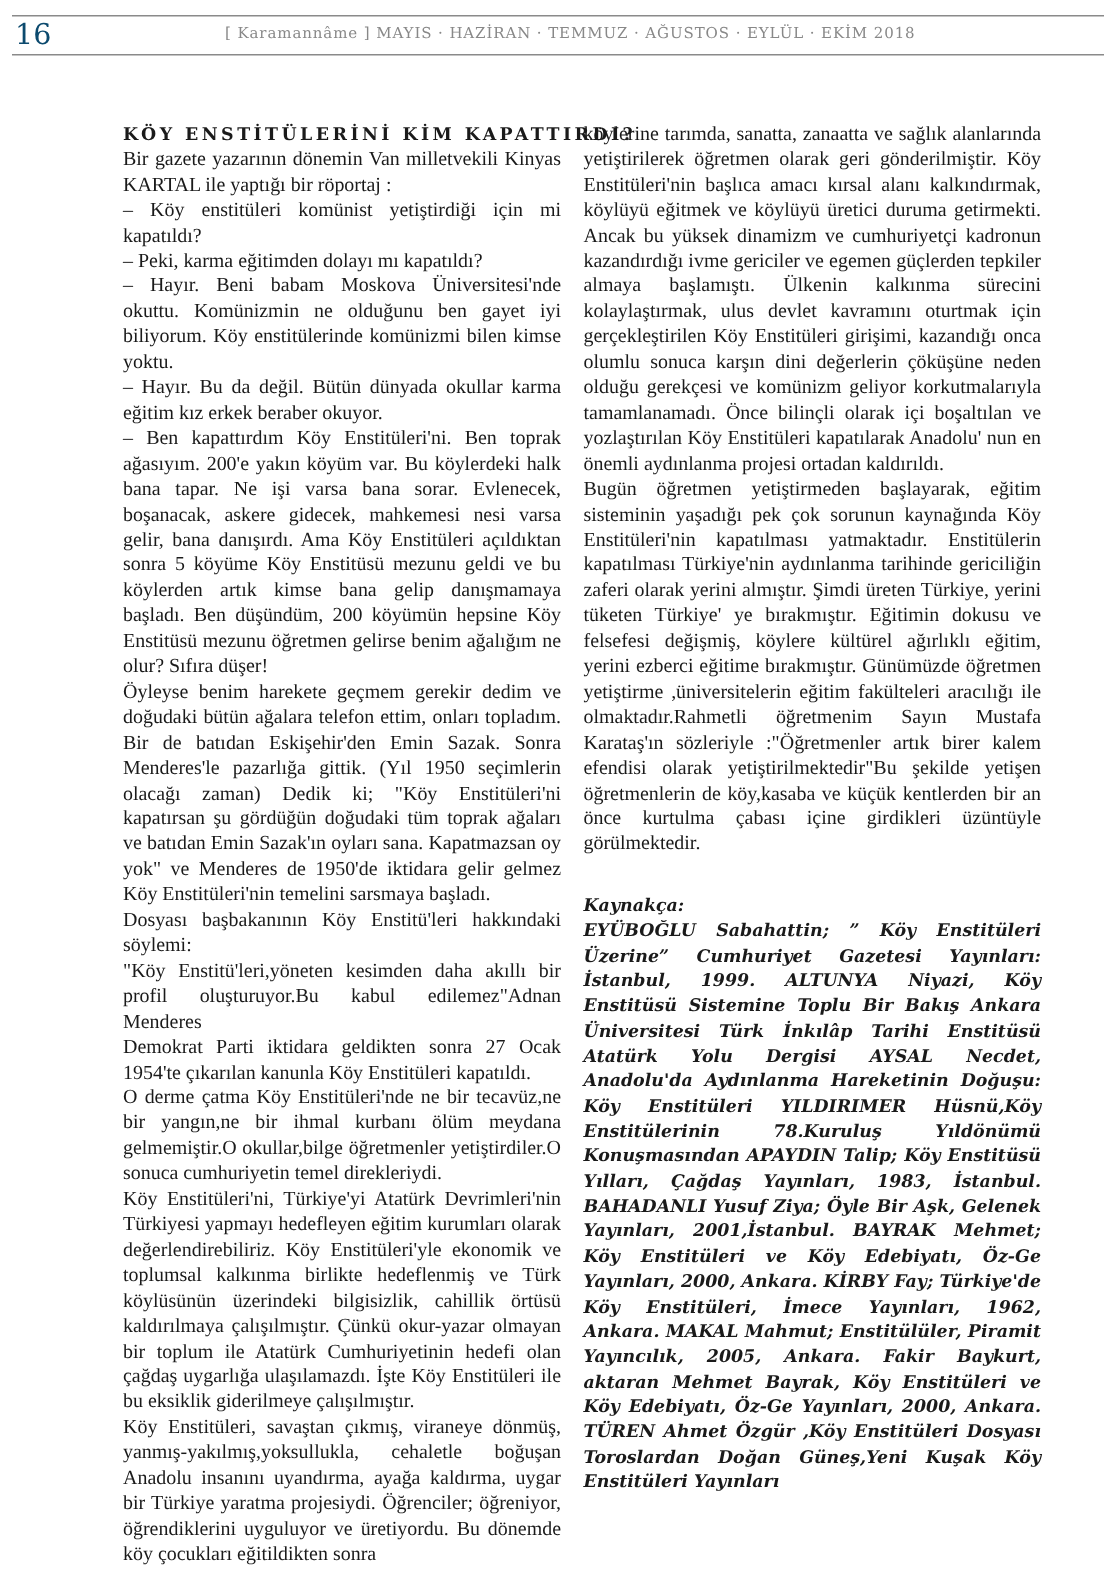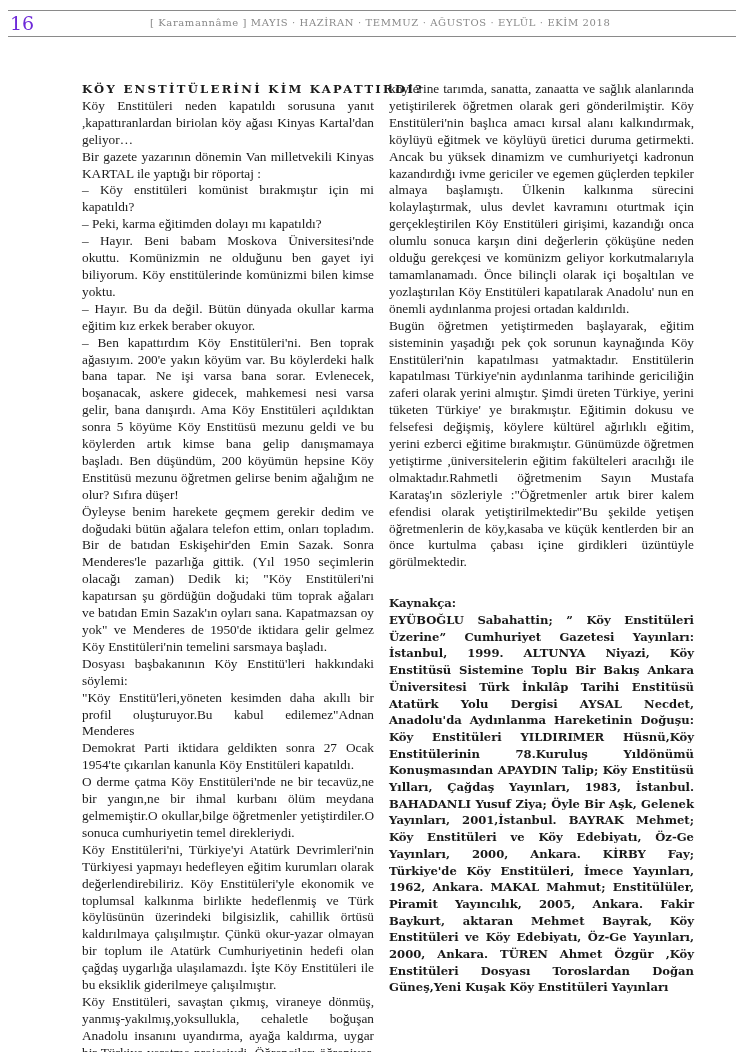--- a/index.html
+++ b/index.html
@@ -1,42 +1,41 @@
 <!DOCTYPE html>
 <html><head>
 <meta charset="utf-8">
 <style>
   html, body { margin:0; padding:0; background:#ffffff; }
   body { width:744px; height:1052px; position:relative; overflow:hidden; color:#1a1a1a; }
   .rule { position:absolute; left:8px; right:8px; height:0; border-top:1.5px solid #8a8a8a; }
   .rule.top { top:10px; }
   .rule.bottom { top:36px; }
-  .page-num { position:absolute; left:10px; top:12px; font-family:"DejaVu Serif", serif; font-size:19px; color:#6d28d9; }
+  .page-num { position:absolute; left:10px; top:12px; font-family:"DejaVu Serif", serif; font-size:19px; color:#0c4a6e; }
   .running-head { position:absolute; left:150px; top:17px; font-family:"DejaVu Serif", serif; font-size:10px; color:#888; letter-spacing:0.6px; }
   .col { position:absolute; top:81px; font-family:"Liberation Serif", serif; font-size:13.3px; line-height:16.9px; text-align:justify; }
   .col.left { left:82px; width:292px; }
   .col.right { left:389px; width:305px; }
   .col p { margin:0; }
   .title { font-family:"DejaVu Serif", serif; font-weight:bold; font-size:11.6px; letter-spacing:2.3px; margin:0 0 1px 0; white-space:nowrap; }
-  .refs { margin-top:24px; font-family:"DejaVu Serif", serif; font-weight:bold; font-size:11.6px; line-height:16.7px; text-align:justify; }
+  .refs { margin-top:24px; font-family:"DejaVu Serif", serif; font-style:italic; font-weight:bold; font-size:11.6px; line-height:16.7px; text-align:justify; }
   .refs p { margin:0; }
 </style>
 </head>
 <body>
 
 <div class="rule top"></div>
 <div class="page-num">16</div>
 <div class="running-head">[ Karamannâme ]   MAYIS · HAZİRAN · TEMMUZ · AĞUSTOS · EYLÜL · EKİM   2018</div>
 <div class="rule bottom"></div>
 
 <div class="col left">
   <p class="title">KÖY ENSTİTÜLERİNİ KİM KAPATTIRDI?</p>
-  <p>Köy Enstitüleri neden kapatıldı sorusuna yanıt ,kapattıranlardan biriolan köy ağası Kinyas Kartal'dan geliyor…</p>
   <p>Bir gazete yazarının dönemin Van milletvekili Kinyas KARTAL ile yaptığı bir röportaj :</p>
-  <p>– Köy enstitüleri komünist bırakmıştır için mi kapatıldı?</p>
+  <p>– Köy enstitüleri komünist yetiştirdiği için mi kapatıldı?</p>
   <p>– Peki, karma eğitimden dolayı mı kapatıldı?</p>
   <p>– Hayır. Beni babam Moskova Üniversitesi'nde okuttu. Komünizmin ne olduğunu ben gayet iyi biliyorum. Köy enstitülerinde komünizmi bilen kimse yoktu.</p>
   <p>– Hayır. Bu da değil. Bütün dünyada okullar karma eğitim kız erkek beraber okuyor.</p>
   <p>– Ben kapattırdım Köy Enstitüleri'ni. Ben toprak ağasıyım. 200'e yakın köyüm var. Bu köylerdeki halk bana tapar. Ne işi varsa bana sorar. Evlenecek, boşanacak, askere gidecek, mahkemesi nesi varsa gelir, bana danışırdı. Ama Köy Enstitüleri açıldıktan sonra 5 köyüme Köy Enstitüsü mezunu geldi ve bu köylerden artık kimse bana gelip danışmamaya başladı. Ben düşündüm, 200 köyümün hepsine Köy Enstitüsü mezunu öğretmen gelirse benim ağalığım ne olur? Sıfıra düşer!</p>
   <p>Öyleyse benim harekete geçmem gerekir dedim ve doğudaki bütün ağalara telefon ettim, onları topladım. Bir de batıdan Eskişehir'den Emin Sazak. Sonra Menderes'le pazarlığa gittik. (Yıl 1950 seçimlerin olacağı zaman) Dedik ki; "Köy Enstitüleri'ni kapatırsan şu gördüğün doğudaki tüm toprak ağaları ve batıdan Emin Sazak'ın oyları sana. Kapatmazsan oy yok" ve Menderes de 1950'de iktidara gelir gelmez Köy Enstitüleri'nin temelini sarsmaya başladı.</p>
   <p>Dosyası başbakanının Köy Enstitü'leri hakkındaki söylemi:</p>
   <p>"Köy Enstitü'leri,yöneten kesimden daha akıllı bir profil oluşturuyor.Bu kabul edilemez"Adnan Menderes</p>
   <p>Demokrat Parti iktidara geldikten sonra 27 Ocak 1954'te çıkarılan kanunla Köy Enstitüleri kapatıldı.</p>
   <p>O derme çatma Köy Enstitüleri'nde ne bir tecavüz,ne bir yangın,ne bir ihmal kurbanı ölüm meydana gelmemiştir.O okullar,bilge öğretmenler yetiştirdiler.O sonuca cumhuriyetin temel direkleriydi.</p>
   <p> Köy Enstitüleri'ni, Türkiye'yi Atatürk Devrimleri'nin Türkiyesi yapmayı hedefleyen eğitim kurumları olarak değerlendirebiliriz. Köy Enstitüleri'yle ekonomik ve toplumsal kalkınma birlikte hedeflenmiş ve Türk köylüsünün üzerindeki bilgisizlik, cahillik örtüsü kaldırılmaya çalışılmıştır. Çünkü okur-yazar olmayan bir toplum ile Atatürk Cumhuriyetinin hedefi olan çağdaş uygarlığa ulaşılamazdı. İşte Köy Enstitüleri ile bu eksiklik giderilmeye çalışılmıştır.</p>

